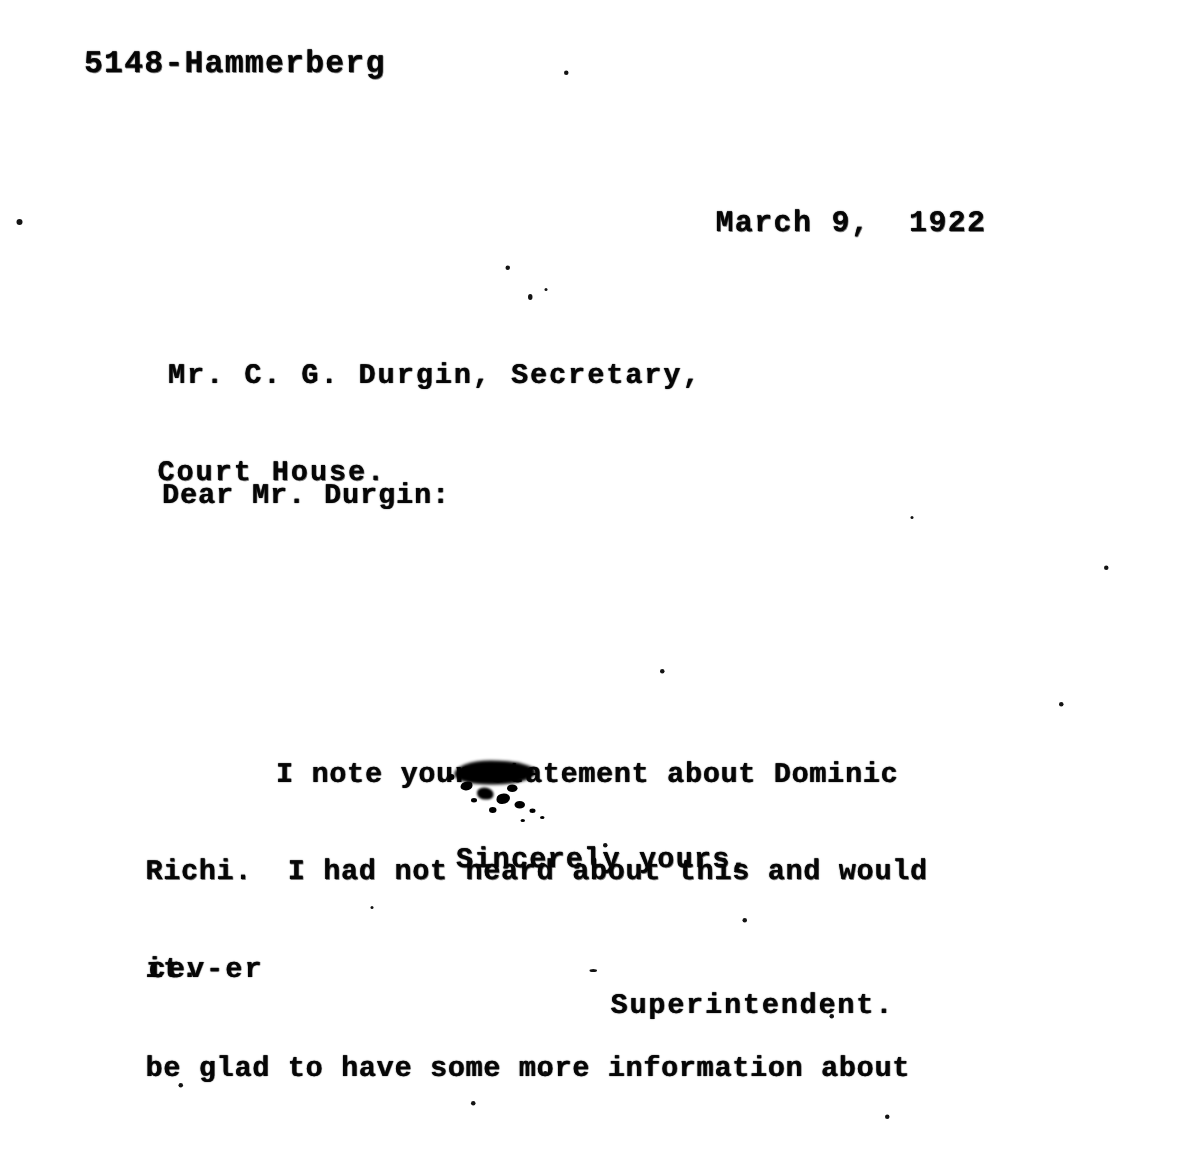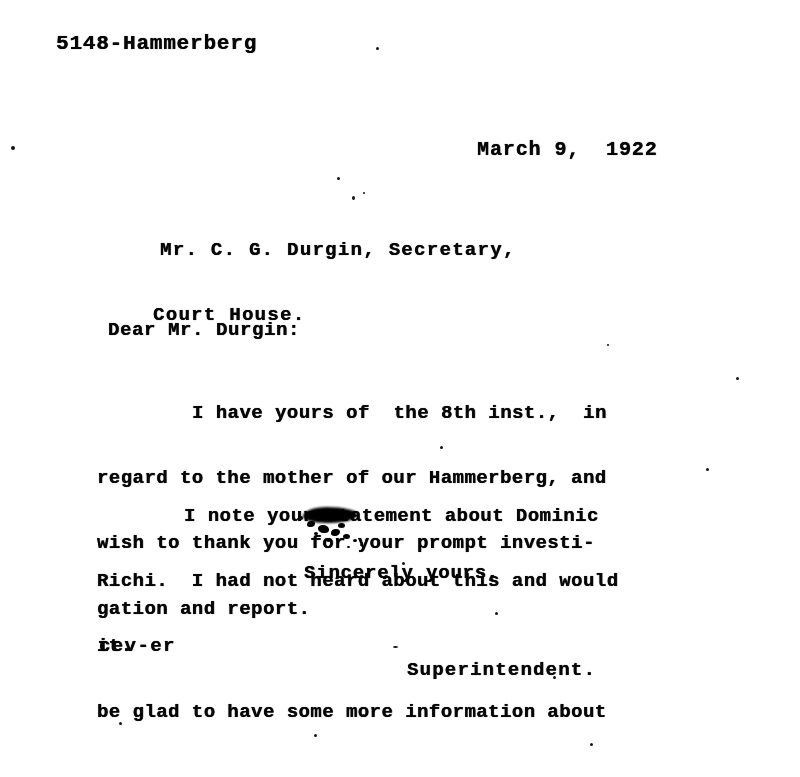--- a/index.html
+++ b/index.html
@@ -19,21 +19,21 @@
   .tw {
     position: absolute;
     white-space: pre;
     font-size: 19px;
     line-height: 22px;
     letter-spacing: 0.45px;
     text-shadow: 0 0 0.8px rgba(0,0,0,0.9), 0.5px 0.4px 0 rgba(0,0,0,0.45);
   }
   .ref        { top: 33px;  left: 56px;  font-size: 21px; letter-spacing: 0.8px; }
   .date       { top: 99px;  left: 477px; font-size: 20px; letter-spacing: 0.9px; margin-top: 40px; }
-  .address    { top: 197px; left: 105px; letter-spacing: 1.3px; line-height: 21.5px; margin-left: 48px; }
+  .address    { top: 197px; left: 105px; letter-spacing: 1.3px; line-height: 21.5px; }
   .address .l0 { padding-left: 7px; }
   .salutation { top: 319px; left: 108px; letter-spacing: 0.6px; text-align: center; }
   .para       { line-height: 21.8px; }
   .p1         { top: 359px; left: 97px; }
   .p1 .l0     { padding-left: 95px; }
   .p2         { top: 462px; left: 97px; }
   .p2 .l0     { padding-left: 87px; }
   .closing    { top: 562px; left: 304px; letter-spacing: 0.8px; }
   .initials   { top: 635px; left: 99px;  letter-spacing: 1.4px; }
   .sig-title  { top: 659px; left: 407px; letter-spacing: 1.2px; }
@@ -71,26 +71,20 @@
 
   <div class="tw date">March 9,  1922</div>
 
   <div class="tw address">
     <div class="line l0">Mr. C. G. Durgin, Secretary,</div>
     <div class="line">Court House.</div>
   </div>
 
   <div class="tw salutation">Dear Mr. Durgin:</div>
 
-  <div class="tw para p1">
-    <div class="line l0">I have yours of  the 8th inst.,  in</div>
-    <div class="line">regard to the mother of our Hammerberg, and</div>
-    <div class="line">wish to thank you for your prompt investi-</div>
-    <div class="line">gation and report.</div>
-  </div>
 
   <div class="tw para p2">
     <div class="line l0">I note your statement about Dominic</div>
     <div class="line">Richi.  I had not heard about this and would</div>
     <div class="line">it.</div>
     <div class="line">be glad to have some more information about</div>
   </div>
 
   <div class="blot">
     <i class="bcore"></i>

